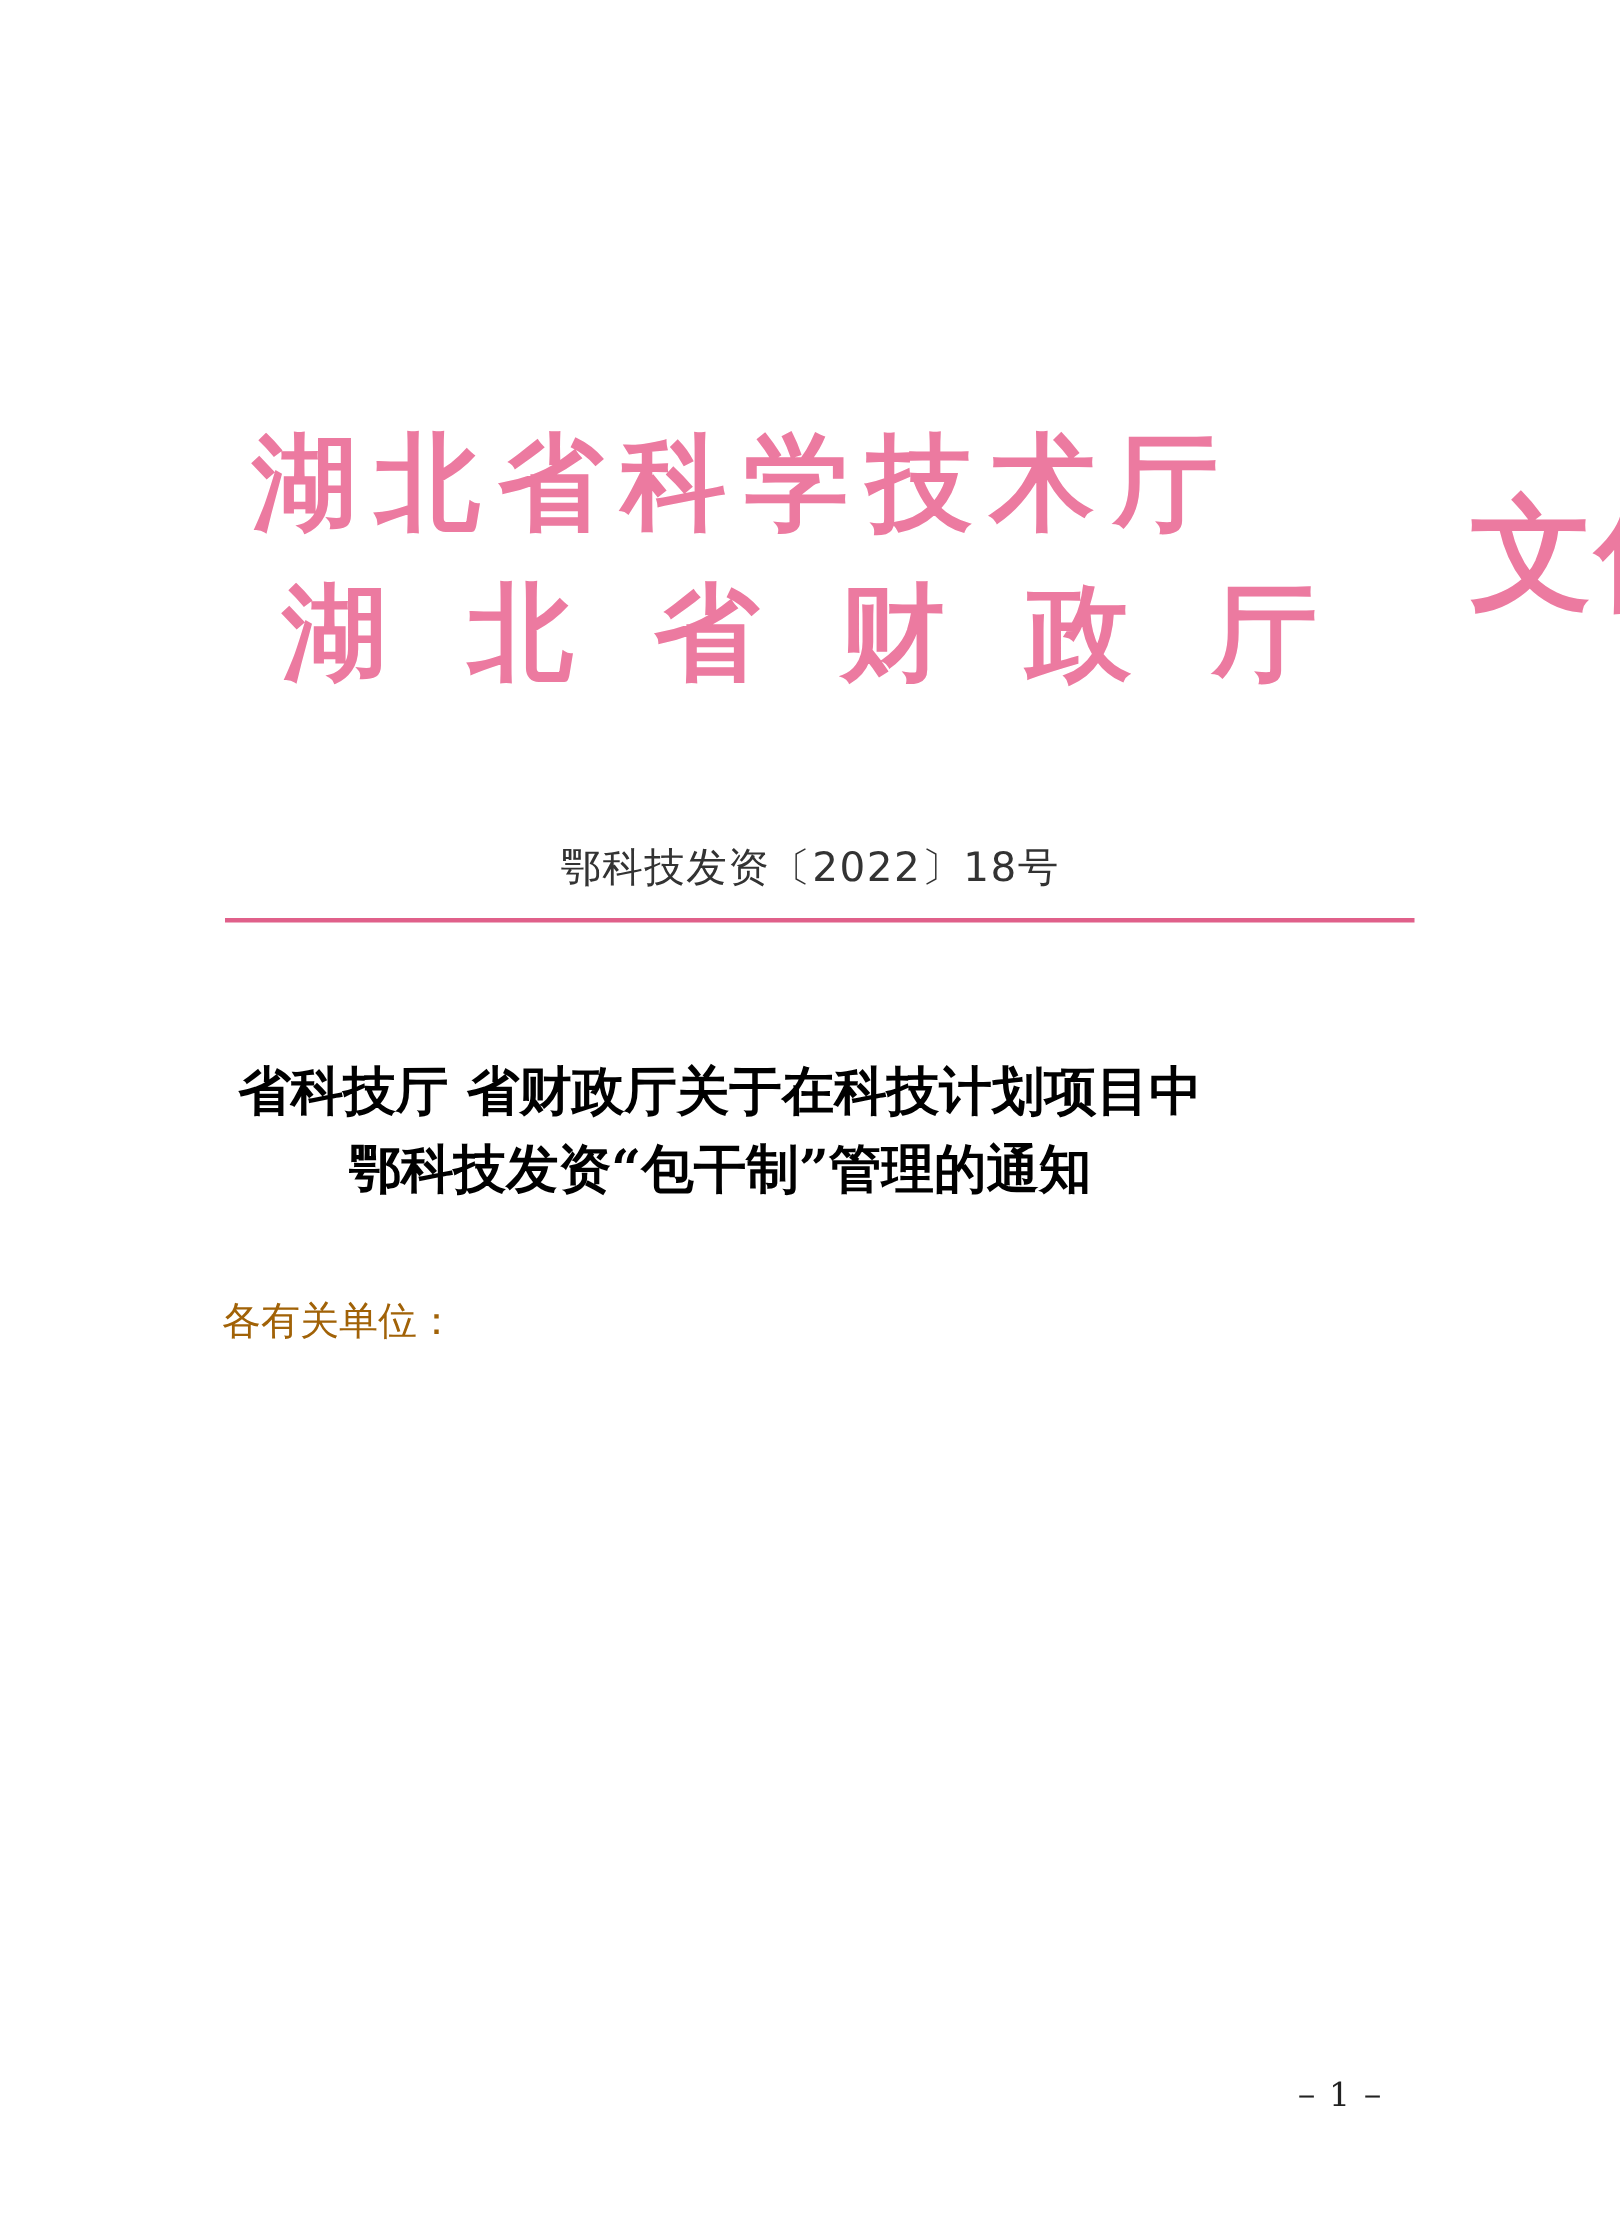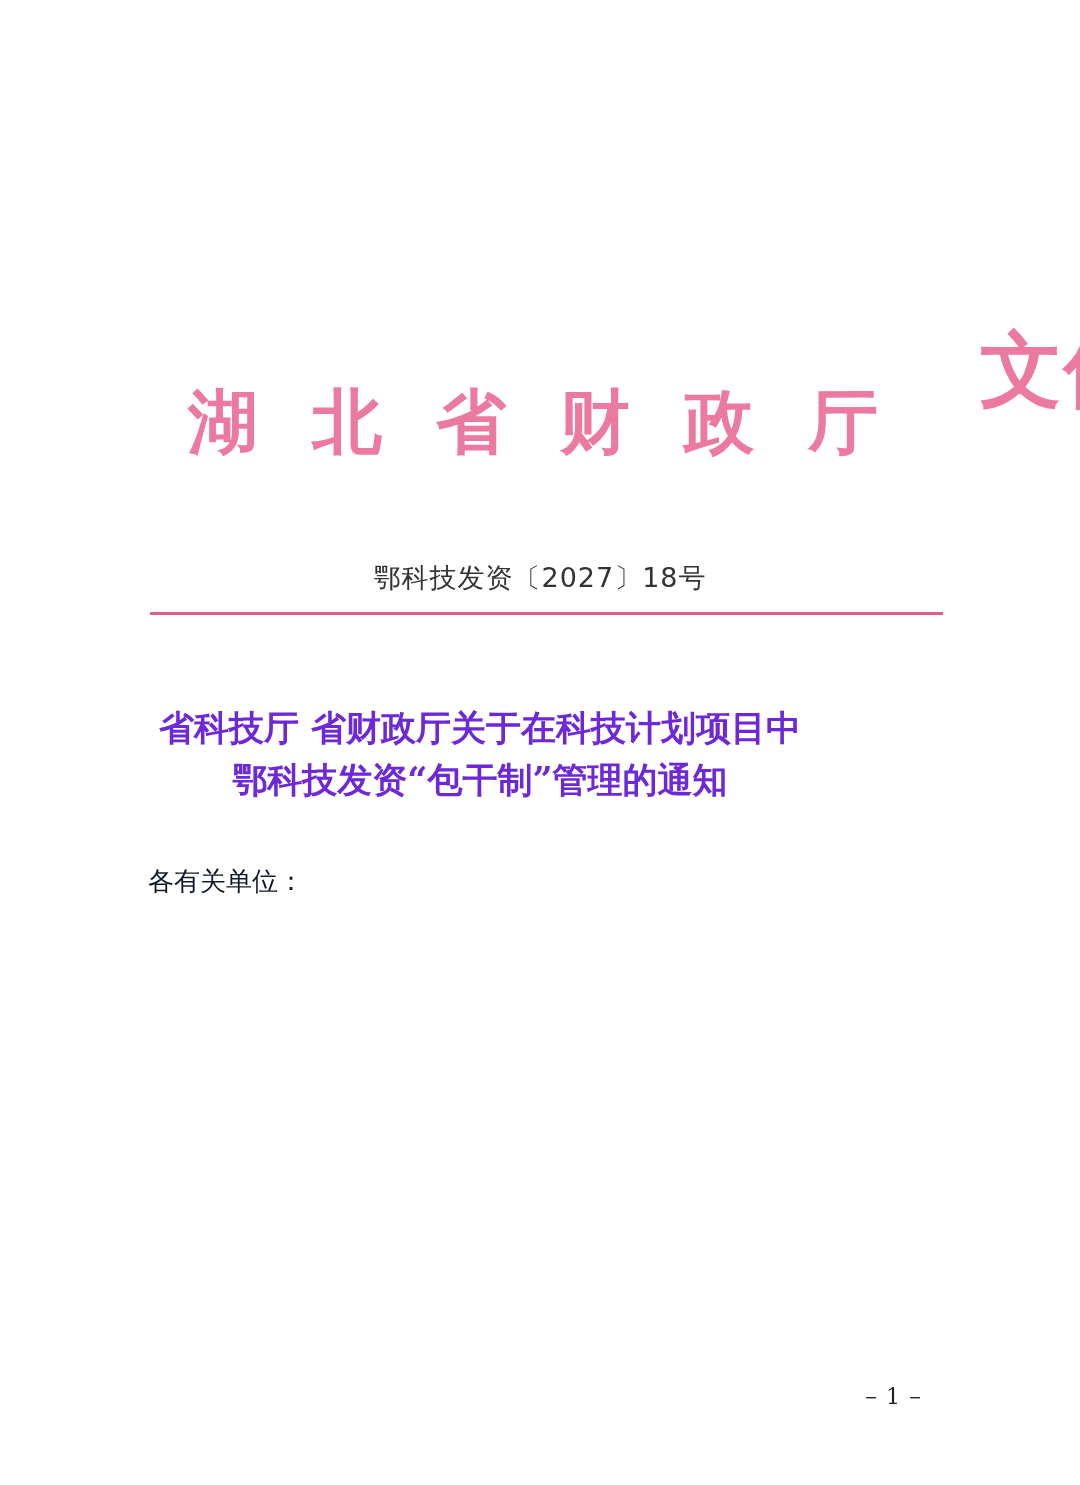--- a/index.html
+++ b/index.html
@@ -18,43 +18,44 @@
     position: absolute; left: 812px; top: 38px; font-family: "DejaVu Sans", sans-serif; font-weight: bold;
     color: #ec7aa0; font-size: 82px; line-height: 100px; letter-spacing: 2px; white-space: nowrap;
   }
   .doc-number {
     position: absolute; left: 0; width: 1080px; top: 560px; text-align: center;
     font-family: "DejaVu Sans", sans-serif; font-size: 27px; color: #333; letter-spacing: 1px;
   }
   .red-rule { position: absolute; left: 150px; top: 612px; width: 793px; height: 3px; background: #e0608a; }
   .title {
     position: absolute; left: 0; width: 960px; top: 702px; text-align: center;
-    font-family: "DejaVu Serif", serif; font-weight: bold; font-size: 35px; line-height: 52px; color: #6d28d9;
+    font-family: "DejaVu Serif", serif; font-weight: bold; font-size: 35px; line-height: 52px; color: #000000;
   }
   .body-text {
     position: absolute; left: 148px; top: 855px; width: 790px;
-    font-family: "DejaVu Sans", sans-serif; font-size: 26px; line-height: 53.5px; color: #0f172a;
+    font-family: "DejaVu Sans", sans-serif; font-size: 26px; line-height: 53.5px; color: #a16207;
     text-align: justify;
   }
   .body-text p { margin: 0; }
   .body-text .indent { text-indent: 56px; }
   .page-number {
     position: absolute; left: 860px; top: 1382px; font-family: "DejaVu Serif", serif;
     font-size: 22px; color: #222; letter-spacing: 4px;
   }
 </style>
 </head>
 <body>
 
 <div class="header-block">
+  <div class="header-line l1">湖北省科学技术厅</div>
   <div class="header-line l2">湖北省财政厅</div>
   <div class="header-suffix">文件</div>
 </div>
 
-<div class="doc-number">鄂科技发资〔2027〕18号</div>
+<div class="doc-number">鄂科技发资〔2022〕18号</div>
 <div class="red-rule"></div>
 
 <div class="title">
   <div>省科技厅 省财政厅关于在科技计划项目中</div>
   <div>鄂科技发资“包干制”管理的通知</div>
 </div>
 
 <div class="body-text">
   <p>各有关单位：</p>
 </div>

